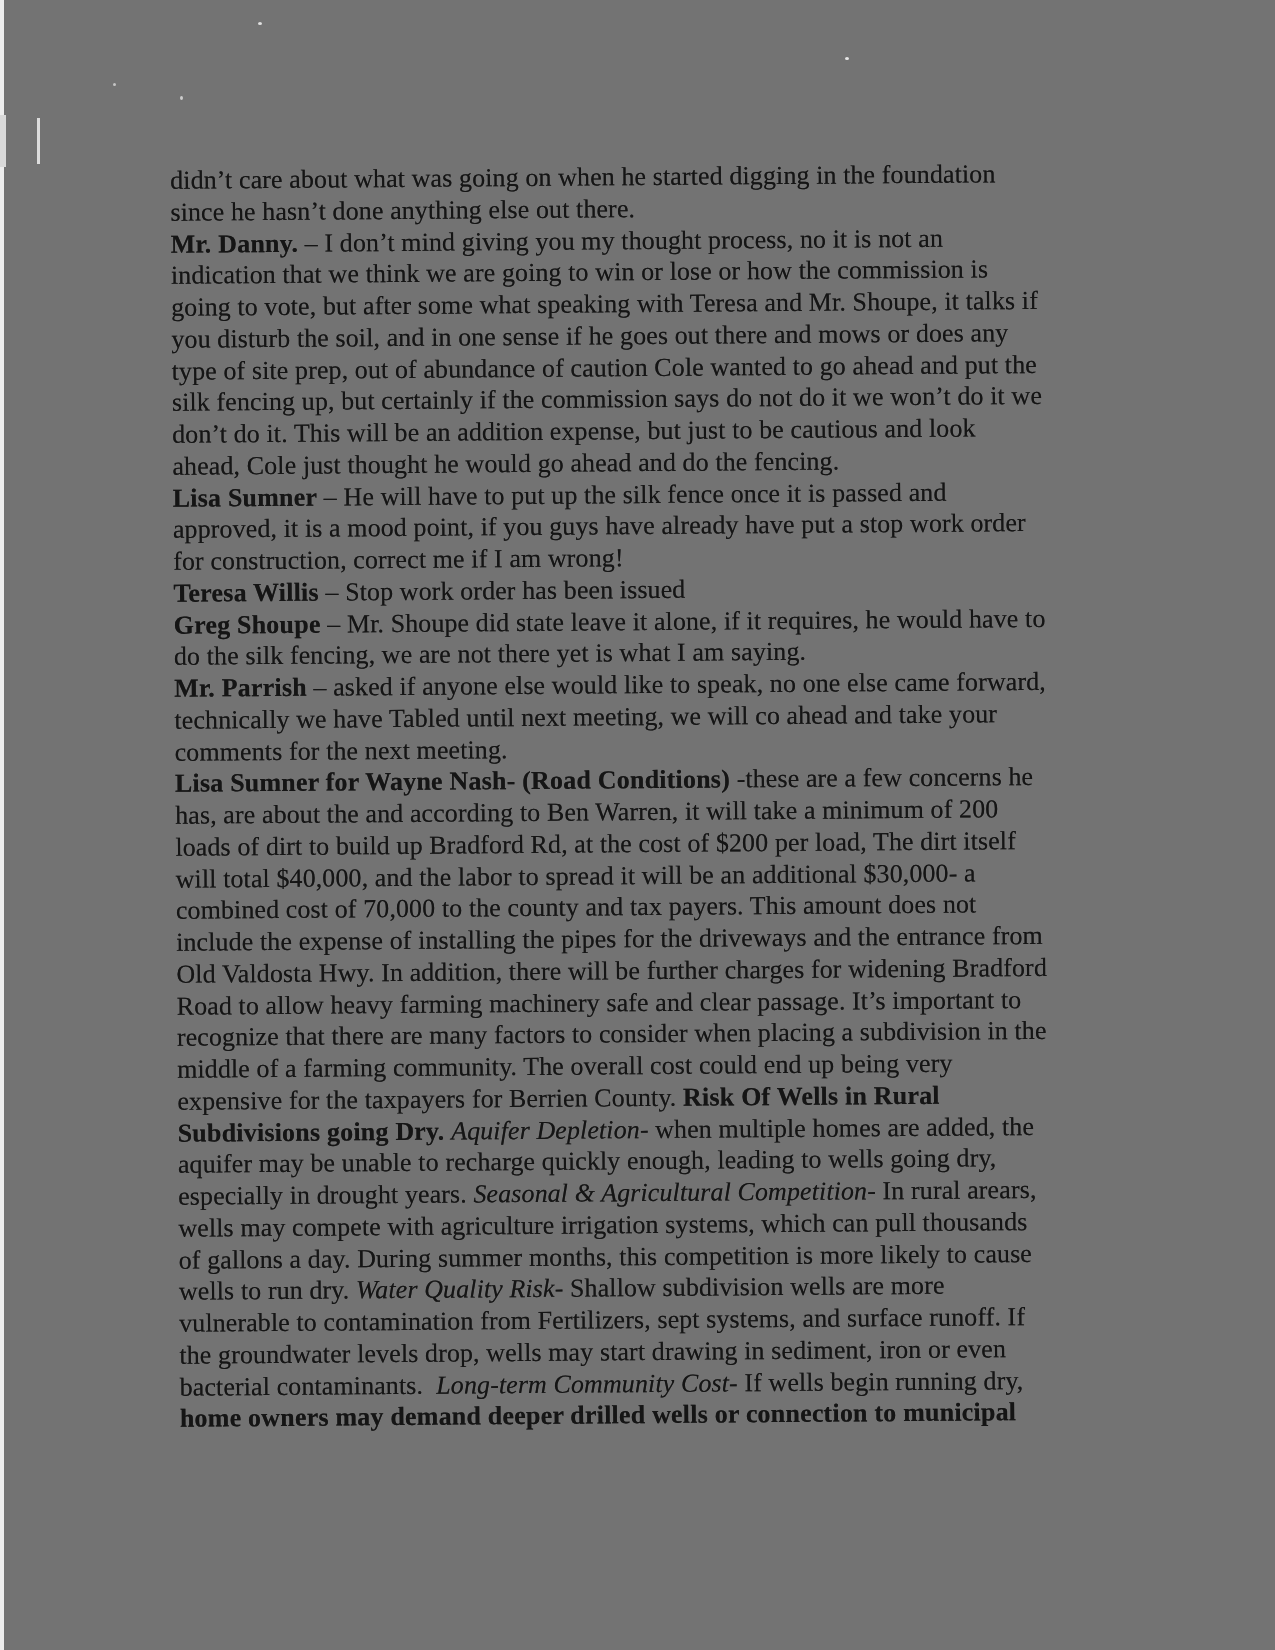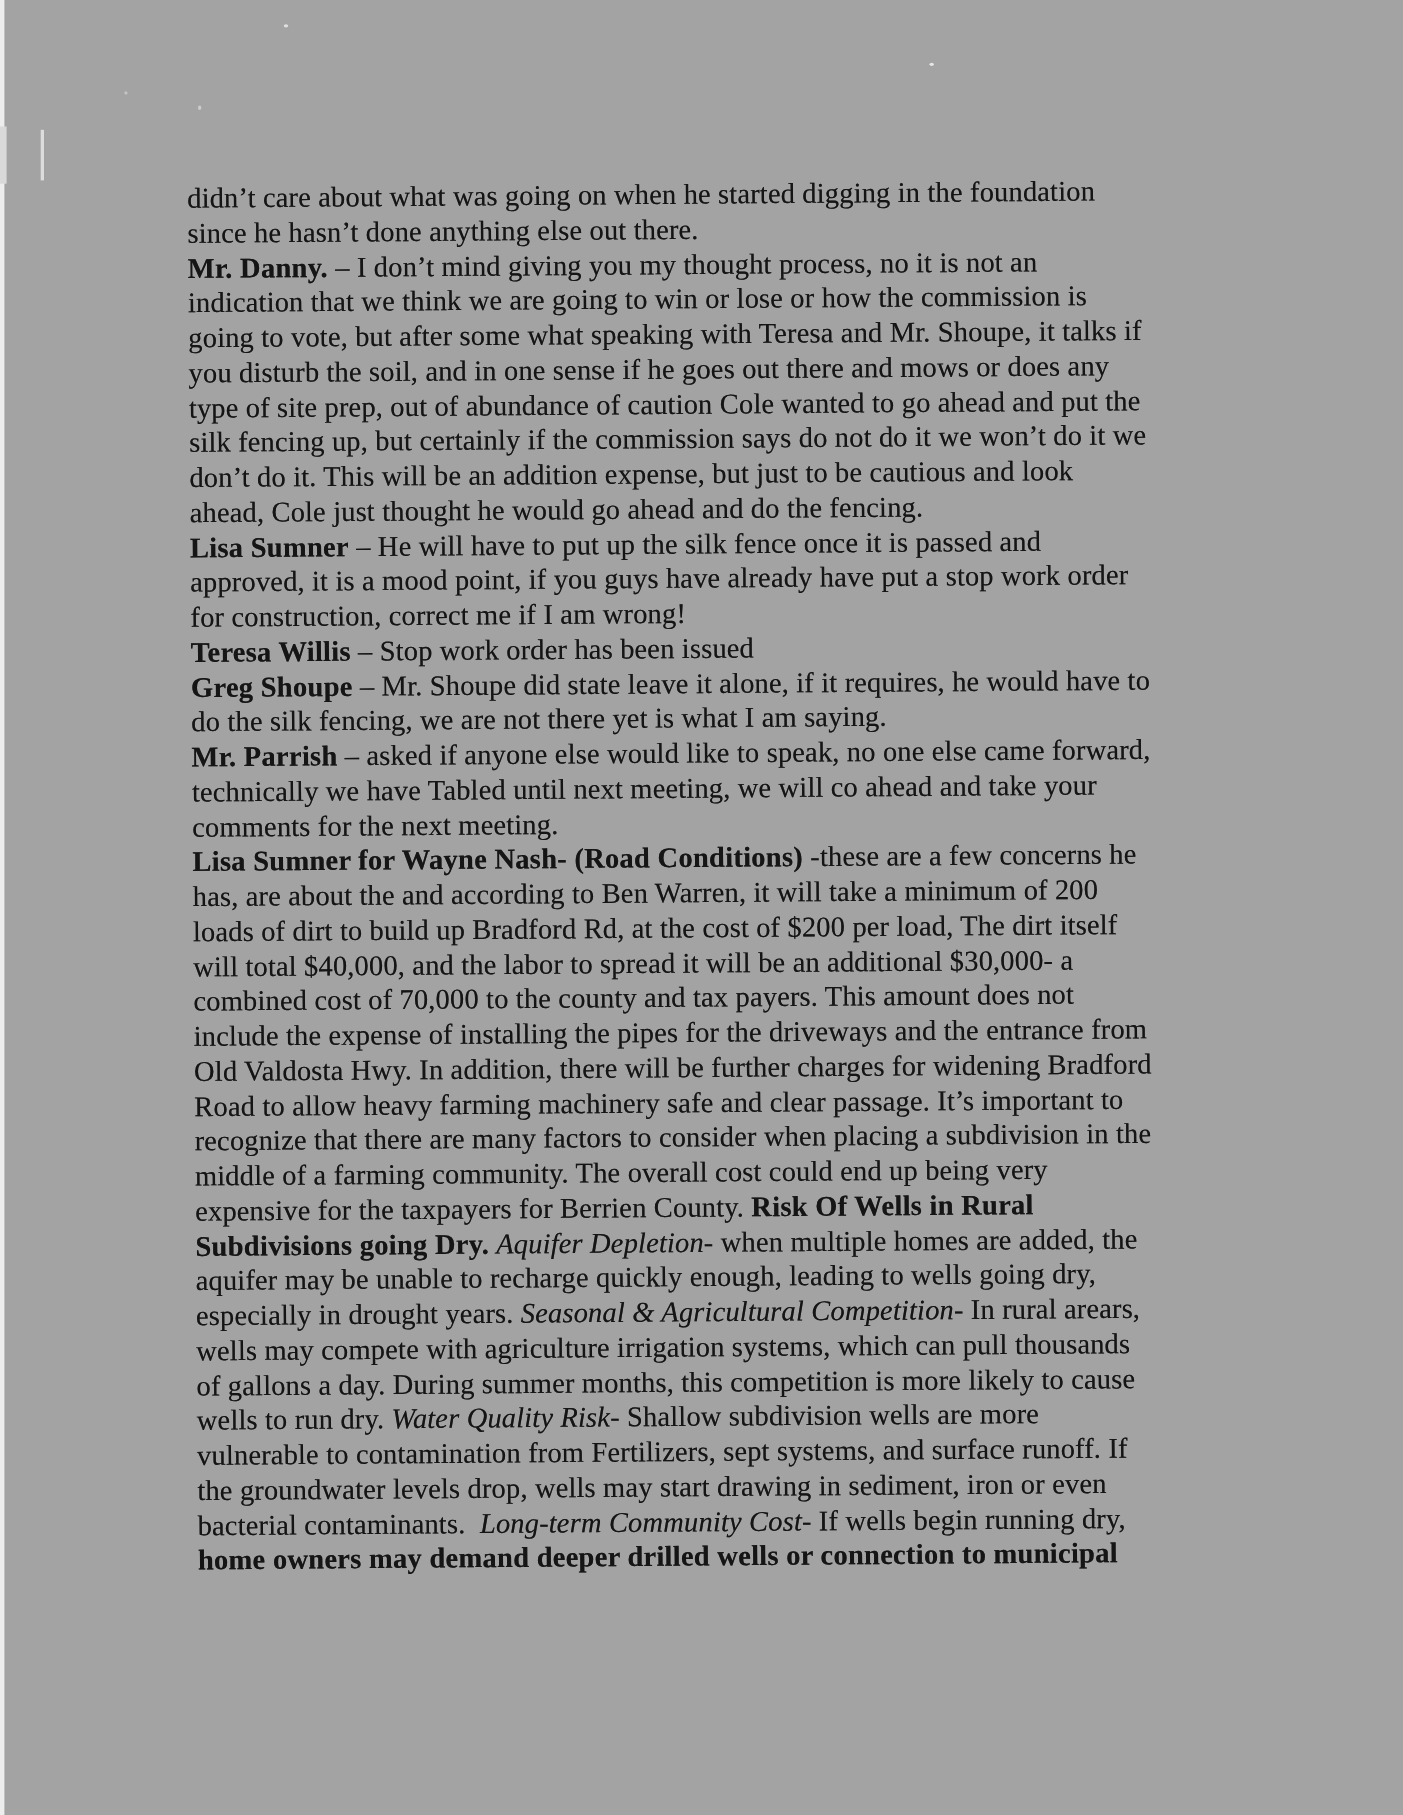--- a/index.html
+++ b/index.html
@@ -4,21 +4,21 @@
 <style>
   html, body {
     margin: 0;
     padding: 0;
     background: #ffffff;
   }
   #scan-page {
     position: relative;
     width: 1275px;
     height: 1650px;
-    background: #a3a3a3;
+    background: #737373;
     overflow: hidden;
     font-family: "Liberation Serif", "DejaVu Serif", serif;
   }
   #text-block {
     position: absolute;
     left: 175px;
     top: 162px;
     transform: rotate(-0.45deg);
     transform-origin: 40% 50%;
     color: #151515;

